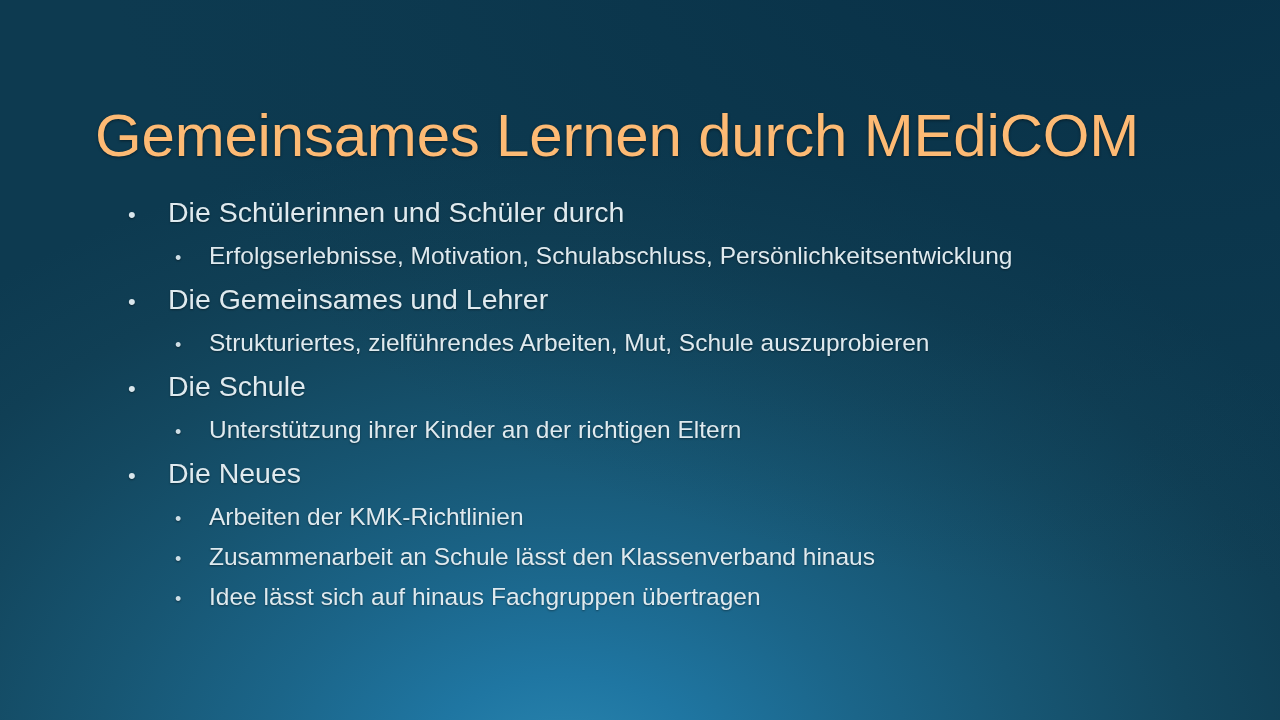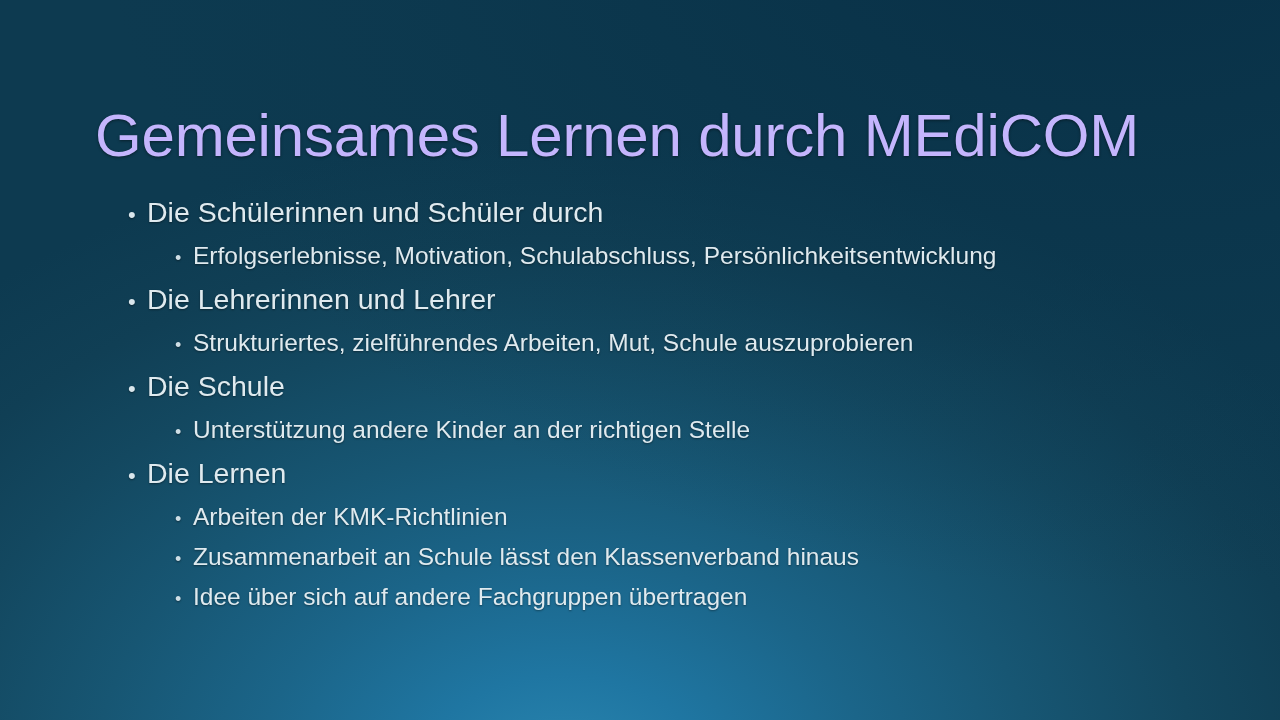--- a/index.html
+++ b/index.html
@@ -58,21 +58,21 @@
   
   .slide-title {
     position: absolute;
     left: 95px;
     top: 62px;
     width: 1100px;
     font-size: 60px;
     line-height: 1.14;
     font-weight: 300;
     letter-spacing: -0.2px;
-    color: #c4b5fd;
+    color: #fdba74;
     text-shadow: 0 1px 3px rgba(0, 0, 0, 0.45);
     white-space: nowrap;
   }
 
   
   .body-list {
     position: absolute;
     left: 128px;
     top: 190px;
     width: 1110px;
@@ -97,39 +97,41 @@
   }
   .level1 .dot {
     flex: 0 0 auto;
     width: 19px;
     font-size: 22px;
     line-height: 44px;
     color: #d9e6ec;
   }
   .level1 .txt {
     flex: 1 1 auto;
+    margin-left: 21px;
   }
 
   
   .level2 {
     font-size: 24.5px;
     line-height: 37px;
     font-weight: 400;
     margin-left: 47px;
   }
   .level2 .dot {
     flex: 0 0 auto;
     width: 18px;
     font-size: 18px;
     line-height: 37px;
     color: #cfdfe6;
   }
   .level2 .txt {
     flex: 1 1 auto;
     white-space: nowrap;
+    margin-left: 16px;
   }
 
   .sub-list {
     margin: 0;
   }
 </style>
 </head>
 <body>
 
 <div class="slide">
@@ -151,59 +153,59 @@
           <div class="bullet-row level2">
             <span class="dot">•</span>
             <span class="txt">Erfolgserlebnisse, Motivation, Schulabschluss, Persönlichkeitsentwicklung</span>
           </div>
         </div>
       </div>
 
       <div class="group">
         <div class="bullet-row level1">
           <span class="dot">•</span>
-          <span class="txt">Die Lehrerinnen und Lehrer</span>
+          <span class="txt">Die Gemeinsames und Lehrer</span>
         </div>
         <div class="sub-list">
           <div class="bullet-row level2">
             <span class="dot">•</span>
             <span class="txt">Strukturiertes, zielführendes Arbeiten, Mut, Schule auszuprobieren</span>
           </div>
         </div>
       </div>
 
       <div class="group">
         <div class="bullet-row level1">
           <span class="dot">•</span>
           <span class="txt">Die Schule</span>
         </div>
         <div class="sub-list">
           <div class="bullet-row level2">
             <span class="dot">•</span>
-            <span class="txt">Unterstützung andere Kinder an der richtigen Stelle</span>
-          </div>
-        </div>
-      </div>
-
-      <div class="group">
-        <div class="bullet-row level1">
-          <span class="dot">•</span>
-          <span class="txt">Die Lernen</span>
+            <span class="txt">Unterstützung ihrer Kinder an der richtigen Eltern</span>
+          </div>
+        </div>
+      </div>
+
+      <div class="group">
+        <div class="bullet-row level1">
+          <span class="dot">•</span>
+          <span class="txt">Die Neues</span>
         </div>
         <div class="sub-list">
           <div class="bullet-row level2">
             <span class="dot">•</span>
             <span class="txt">Arbeiten der KMK-Richtlinien</span>
           </div>
           <div class="bullet-row level2">
             <span class="dot">•</span>
             <span class="txt">Zusammenarbeit an Schule lässt den Klassenverband hinaus</span>
           </div>
           <div class="bullet-row level2">
             <span class="dot">•</span>
-            <span class="txt">Idee über sich auf andere Fachgruppen übertragen</span>
+            <span class="txt">Idee lässt sich auf hinaus Fachgruppen übertragen</span>
           </div>
         </div>
       </div>
 
     </div>
   </div>
 </div>
 
 </body></html>

